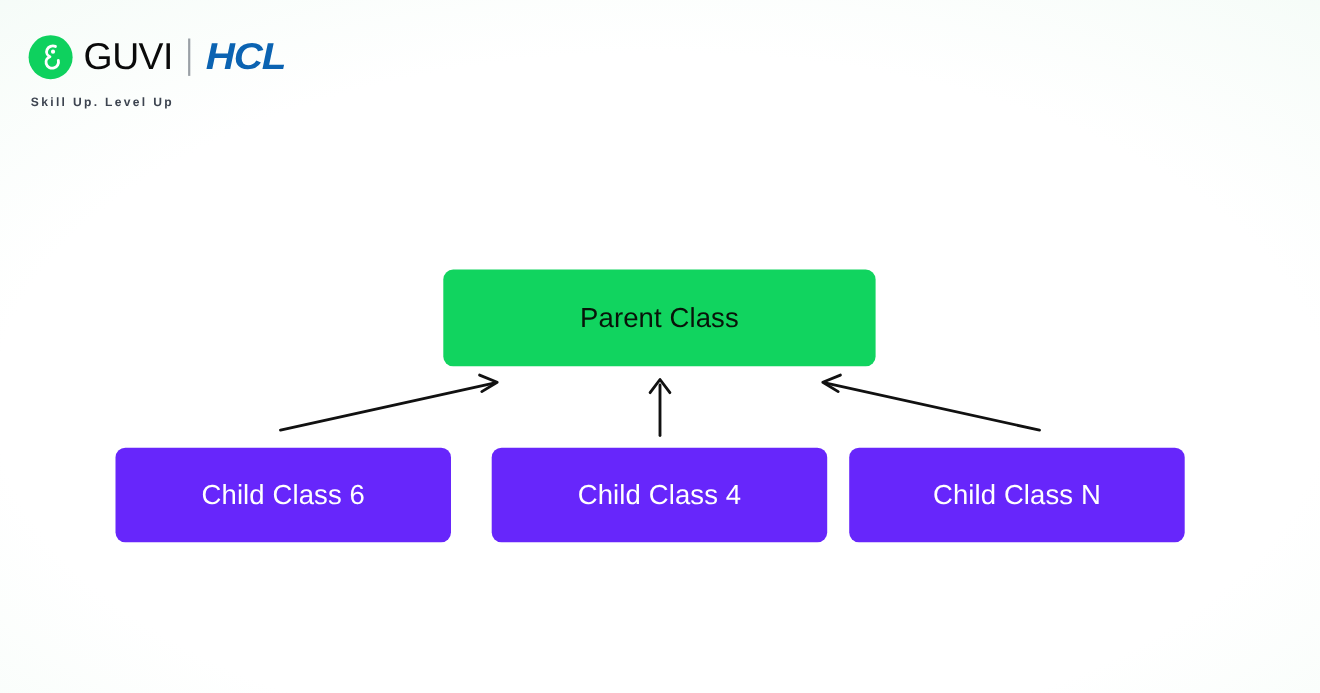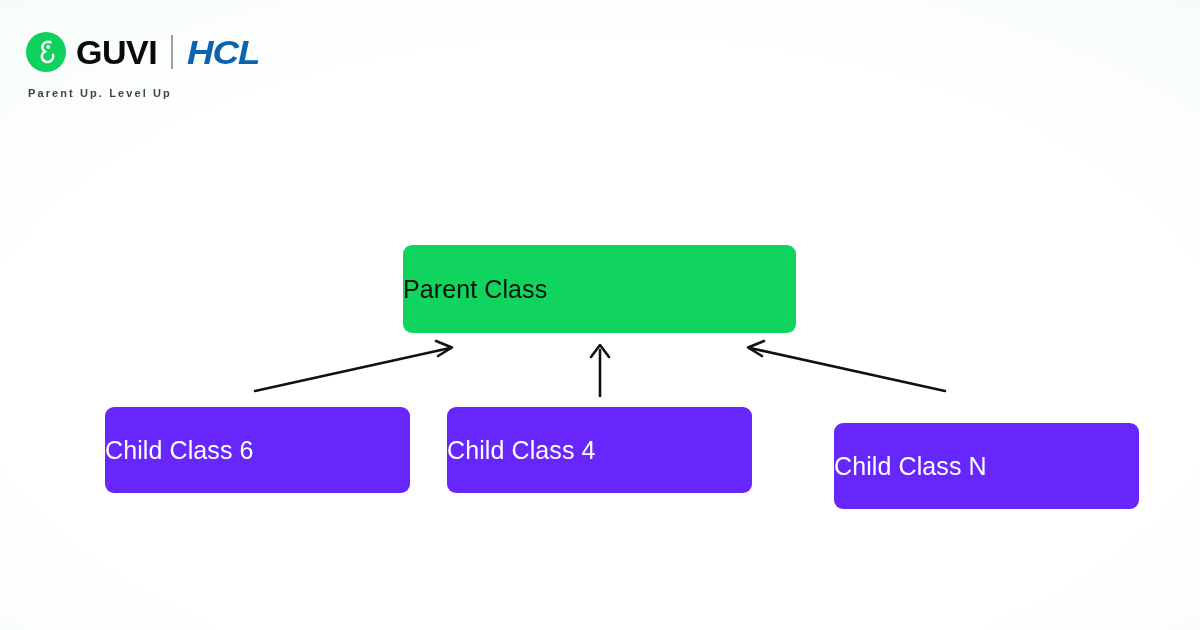--- a/index.html
+++ b/index.html
@@ -26,21 +26,21 @@
     align-items:flex-start;
   }
   .brand-row { display:flex; align-items:center; height:48px; }
   .guvi-mark {
     width:40px; height:40px; border-radius:50%;
     background:#0ed15e;
     display:flex; align-items:center; justify-content:center;
     flex:none;
   }
   .guvi-word {
-    font-size:34px; font-weight:bold; letter-spacing:-0.5px;
+    font-size:34px; font-weight:normal; letter-spacing:-0.5px;
     color:#0a0a0a; margin-left:10px; line-height:1;
   }
   .brand-divider {
     width:1.5px; height:34px; background:#9aa0a6;
     margin:0 14px 0 14px;
   }
   .hcl-word {
     font-size:34px; font-weight:bold; font-style:italic;
     color:#0b63b2; letter-spacing:-1px; line-height:1;
     transform:scaleX(1.08); transform-origin:left center;
@@ -59,36 +59,37 @@
     font-weight:bold;
     color:#0a0a0a;
     letter-spacing:-0.6px;
   }
   
   .node {
     position:absolute;
     border-radius:9px;
     display:flex;
     align-items:center;
+    justify-content:center;
     font-size:25px;
     letter-spacing:0.1px;
   }
   .node-parent {
     left:403px; top:245px; width:393px; height:88px;
     background:#11d45f;
     color:#081309;
   }
   .node-child {
     top:407px; width:305px; height:86px;
     background:#6726fb;
     color:#ffffff;
   }
   .child-1 { left:105px; }
   .child-2 { left:447px; }
-  .child-3 { left:834px;margin-top:16px; }
+  .child-3 { left:772px; }
   
   .arrows {
     position:absolute; left:0; top:0;
     width:1200px; height:630px;
     pointer-events:none;
   }
 </style>
 </head>
 <body>
 
@@ -101,21 +102,21 @@
           <path d="M16.4 3.2c-3.0-1.2-6.4 0.1-7.6 2.9c-1.1 2.6 0.1 5.4 2.6 6.5
                    c-2.6 1.0-4.1 3.6-3.4 6.3c0.8 3.0 4.0 4.7 7.1 3.8
                    c3.0-0.9 4.7-3.9 3.9-6.8" fill="none" stroke="#ffffff" stroke-width="2.6" stroke-linecap="round" stroke-linejoin="round"></path>
           <circle cx="14.2" cy="8.0" r="1.9" fill="#ffffff"></circle>
         </svg>
       </span>
       <span class="guvi-word">GUVI</span>
       <span class="brand-divider"></span>
       <span class="hcl-word">HCL</span>
     </div>
-    <div class="tagline">Parent Up. Level Up</div>
+    <div class="tagline">Skill Up. Level Up</div>
   </div>
 
 
   <svg class="arrows" viewBox="0 0 1200 630" width="1200" height="630">
 
     <g>
       <line x1="255" y1="391" x2="450" y2="348" stroke="#111111" stroke-width="2.6" stroke-linecap="round"></line>
       <path d="M436 341 L452 347.5 L438 356" fill="none" stroke="#111111" stroke-width="2.6" stroke-linecap="round" stroke-linejoin="round"></path>
     </g>
 

